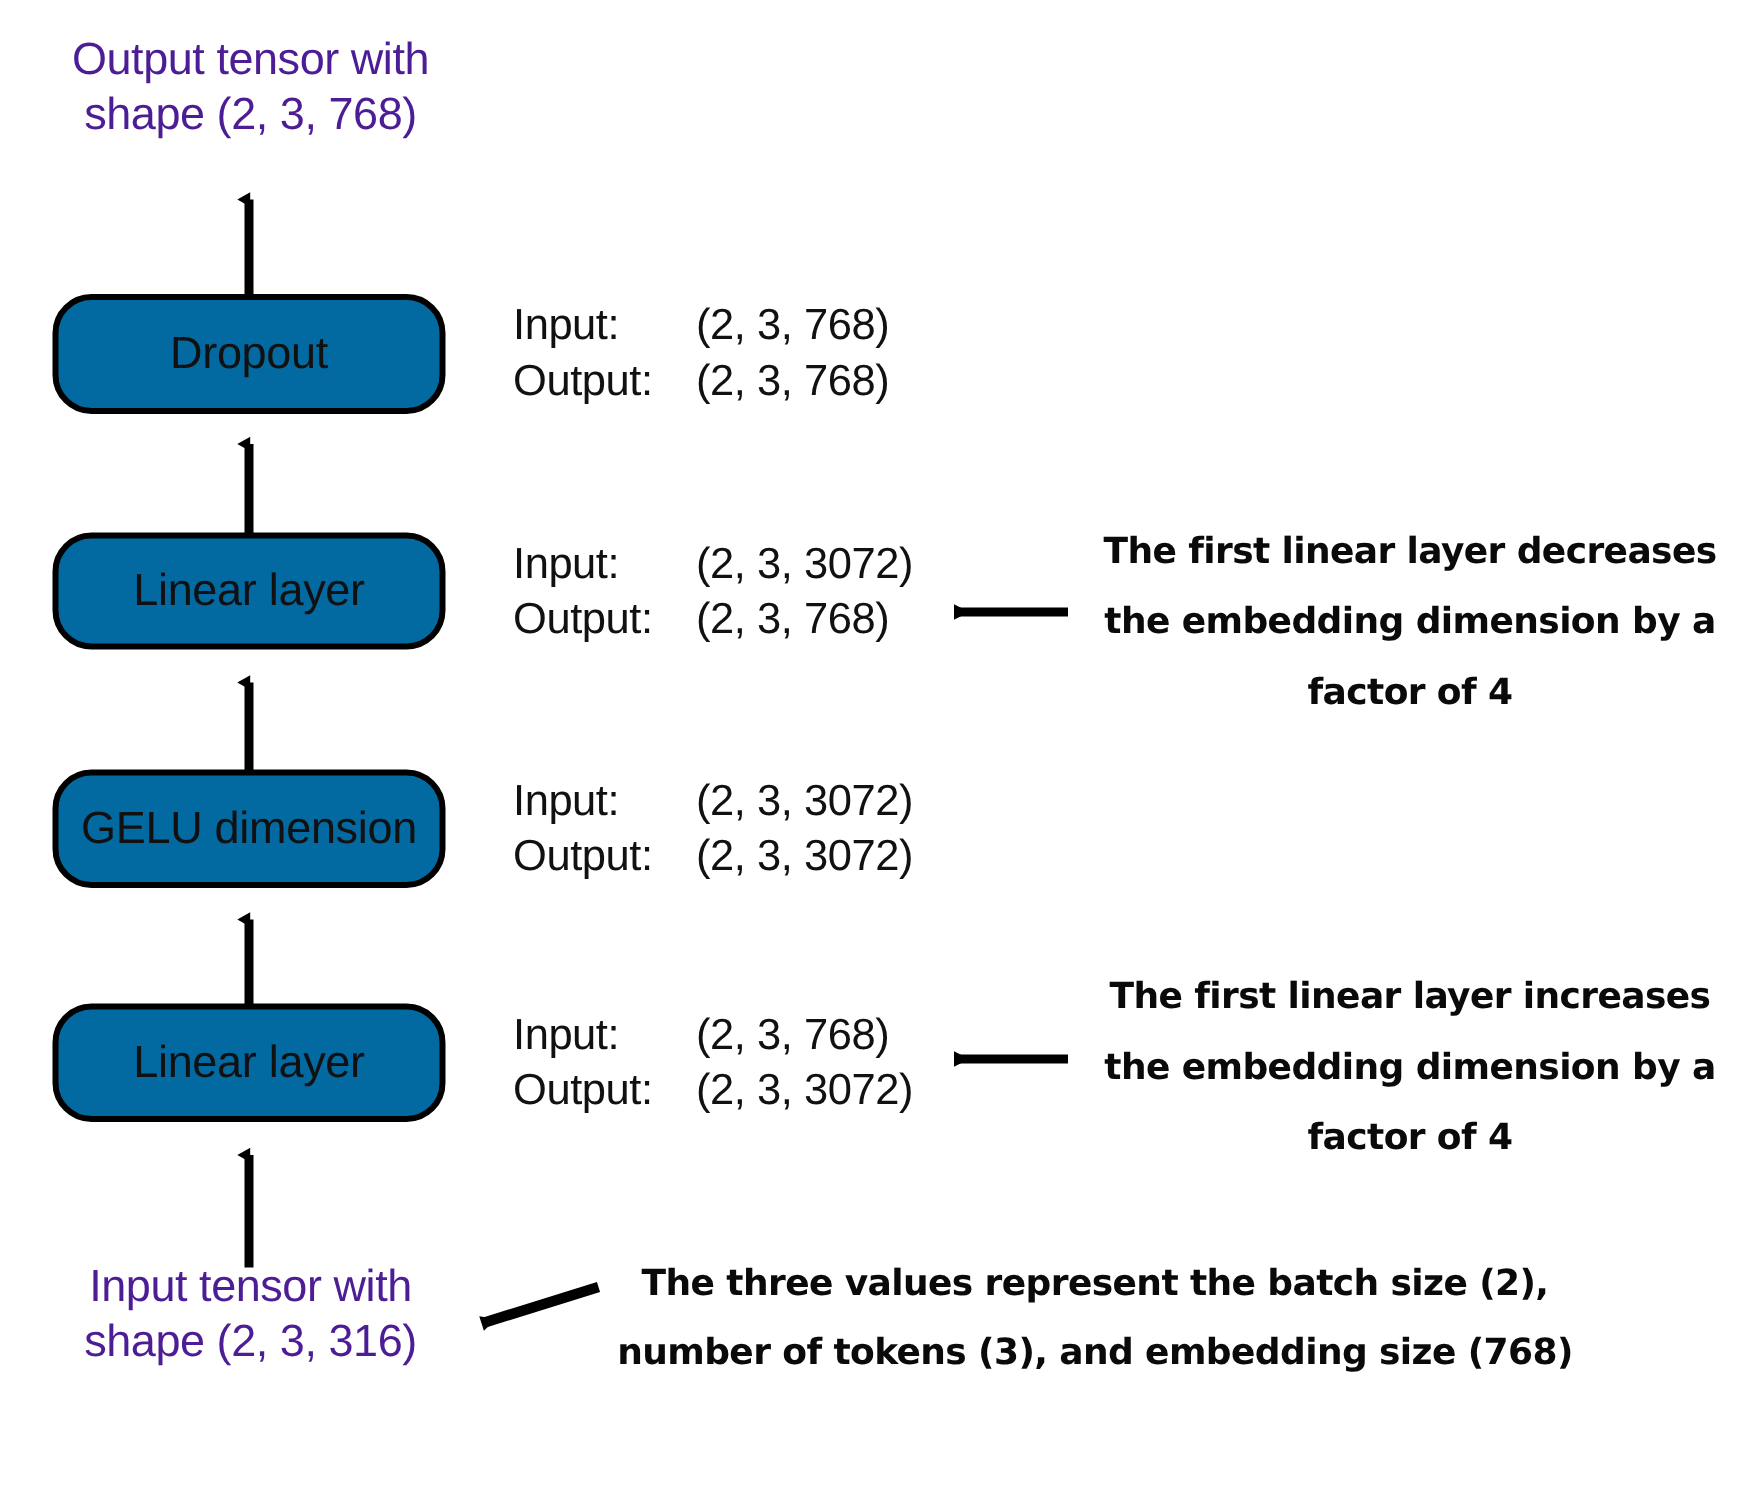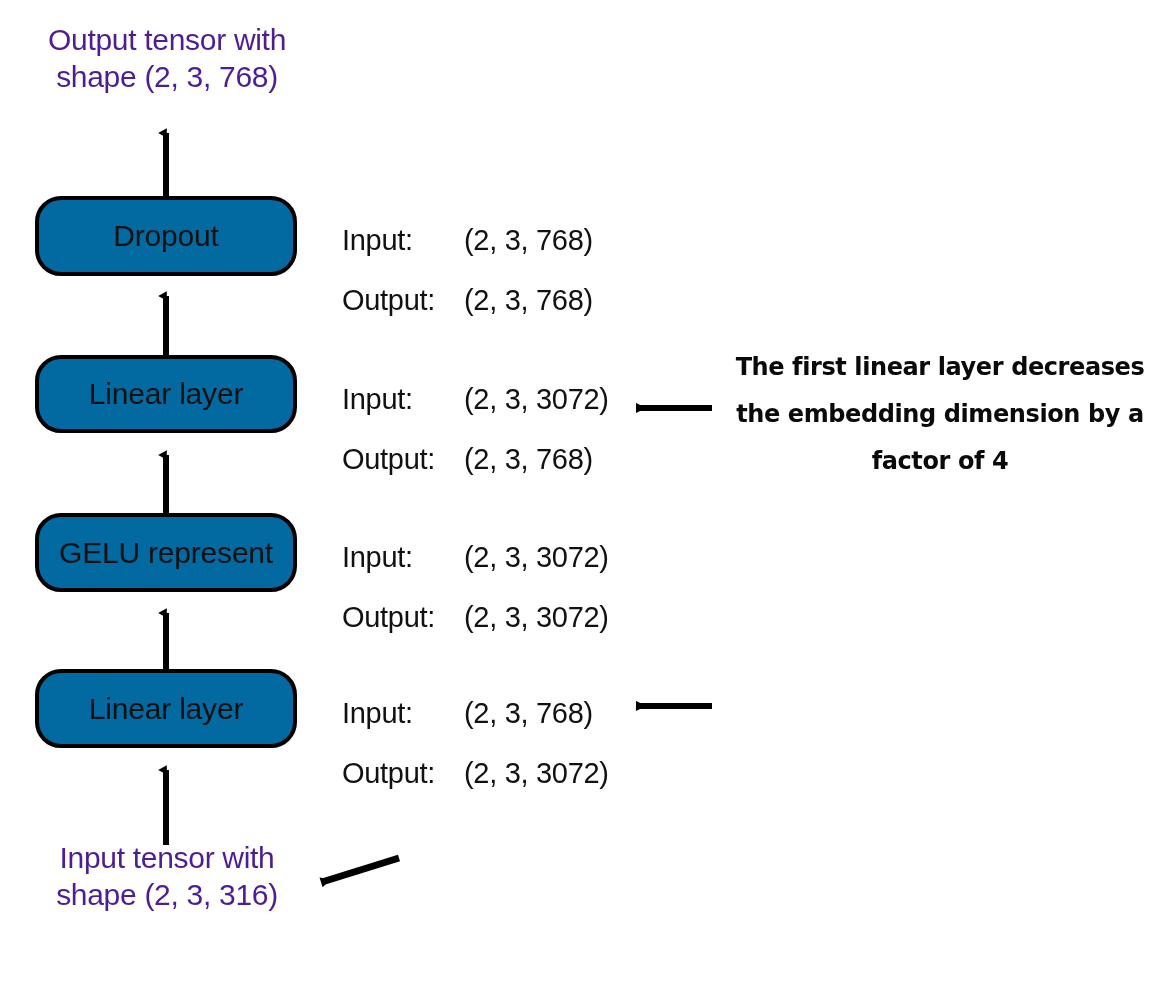--- a/index.html
+++ b/index.html
@@ -58,21 +58,20 @@
     color: #111111;
     letter-spacing: -0.3px;
     white-space: nowrap;
   }
   .io-spec .io-row {
     display: block;
   }
   .io-spec .io-key {
     display: inline-block;
     width: 122px;
-    margin-top: 23px;
   }
   .io-spec .io-val {
     display: inline-block;
     text-align: right;
   }
 
   
   .annotation {
     position: absolute;
     font-family: "DejaVu Sans", sans-serif;
@@ -166,21 +165,21 @@
     </span>
     <span class="io-row">
       <span class="io-key">Output:</span><span class="io-val">(2, 3, 768)</span>
     </span>
   </div>
   <div class="annotation" style="left:726px; top:344px; width:428px;">The first linear layer decreases
 the embedding dimension by a
 factor of 4</div>
 
   <div class="node-box" style="left:35px; top:513px; width:262px; height:79px;">
-    <span class="node-label">GELU represent</span>
+    <span class="node-label">GELU dimension</span>
   </div>
   <div class="io-spec" style="left:342px; top:516px;">
     <span class="io-row">
       <span class="io-key">Input:</span><span class="io-val">(2, 3, 3072)</span>
     </span>
     <span class="io-row">
       <span class="io-key">Output:</span><span class="io-val">(2, 3, 3072)</span>
     </span>
   </div>
 
@@ -188,18 +187,24 @@
     <span class="node-label">Linear layer</span>
   </div>
   <div class="io-spec" style="left:342px; top:672px;">
     <span class="io-row">
       <span class="io-key">Input:</span><span class="io-val">(2, 3, 768)</span>
     </span>
     <span class="io-row">
       <span class="io-key">Output:</span><span class="io-val">(2, 3, 3072)</span>
     </span>
   </div>
+  <div class="annotation" style="left:726px; top:641px; width:428px;">The first linear layer increases
+the embedding dimension by a
+factor of 4</div>
 
   <div class="tensor-caption" style="left:22px; top:840px; width:290px;">Input tensor with
 shape (2, 3, 316)</div>
 
+  <div class="annotation" style="left:390px; top:833px; width:680px; line-height:1.9;">The three values represent the batch size (2),
+number of tokens (3), and embedding size
+(768)</div>
 
 </div>
 
 </body></html>

